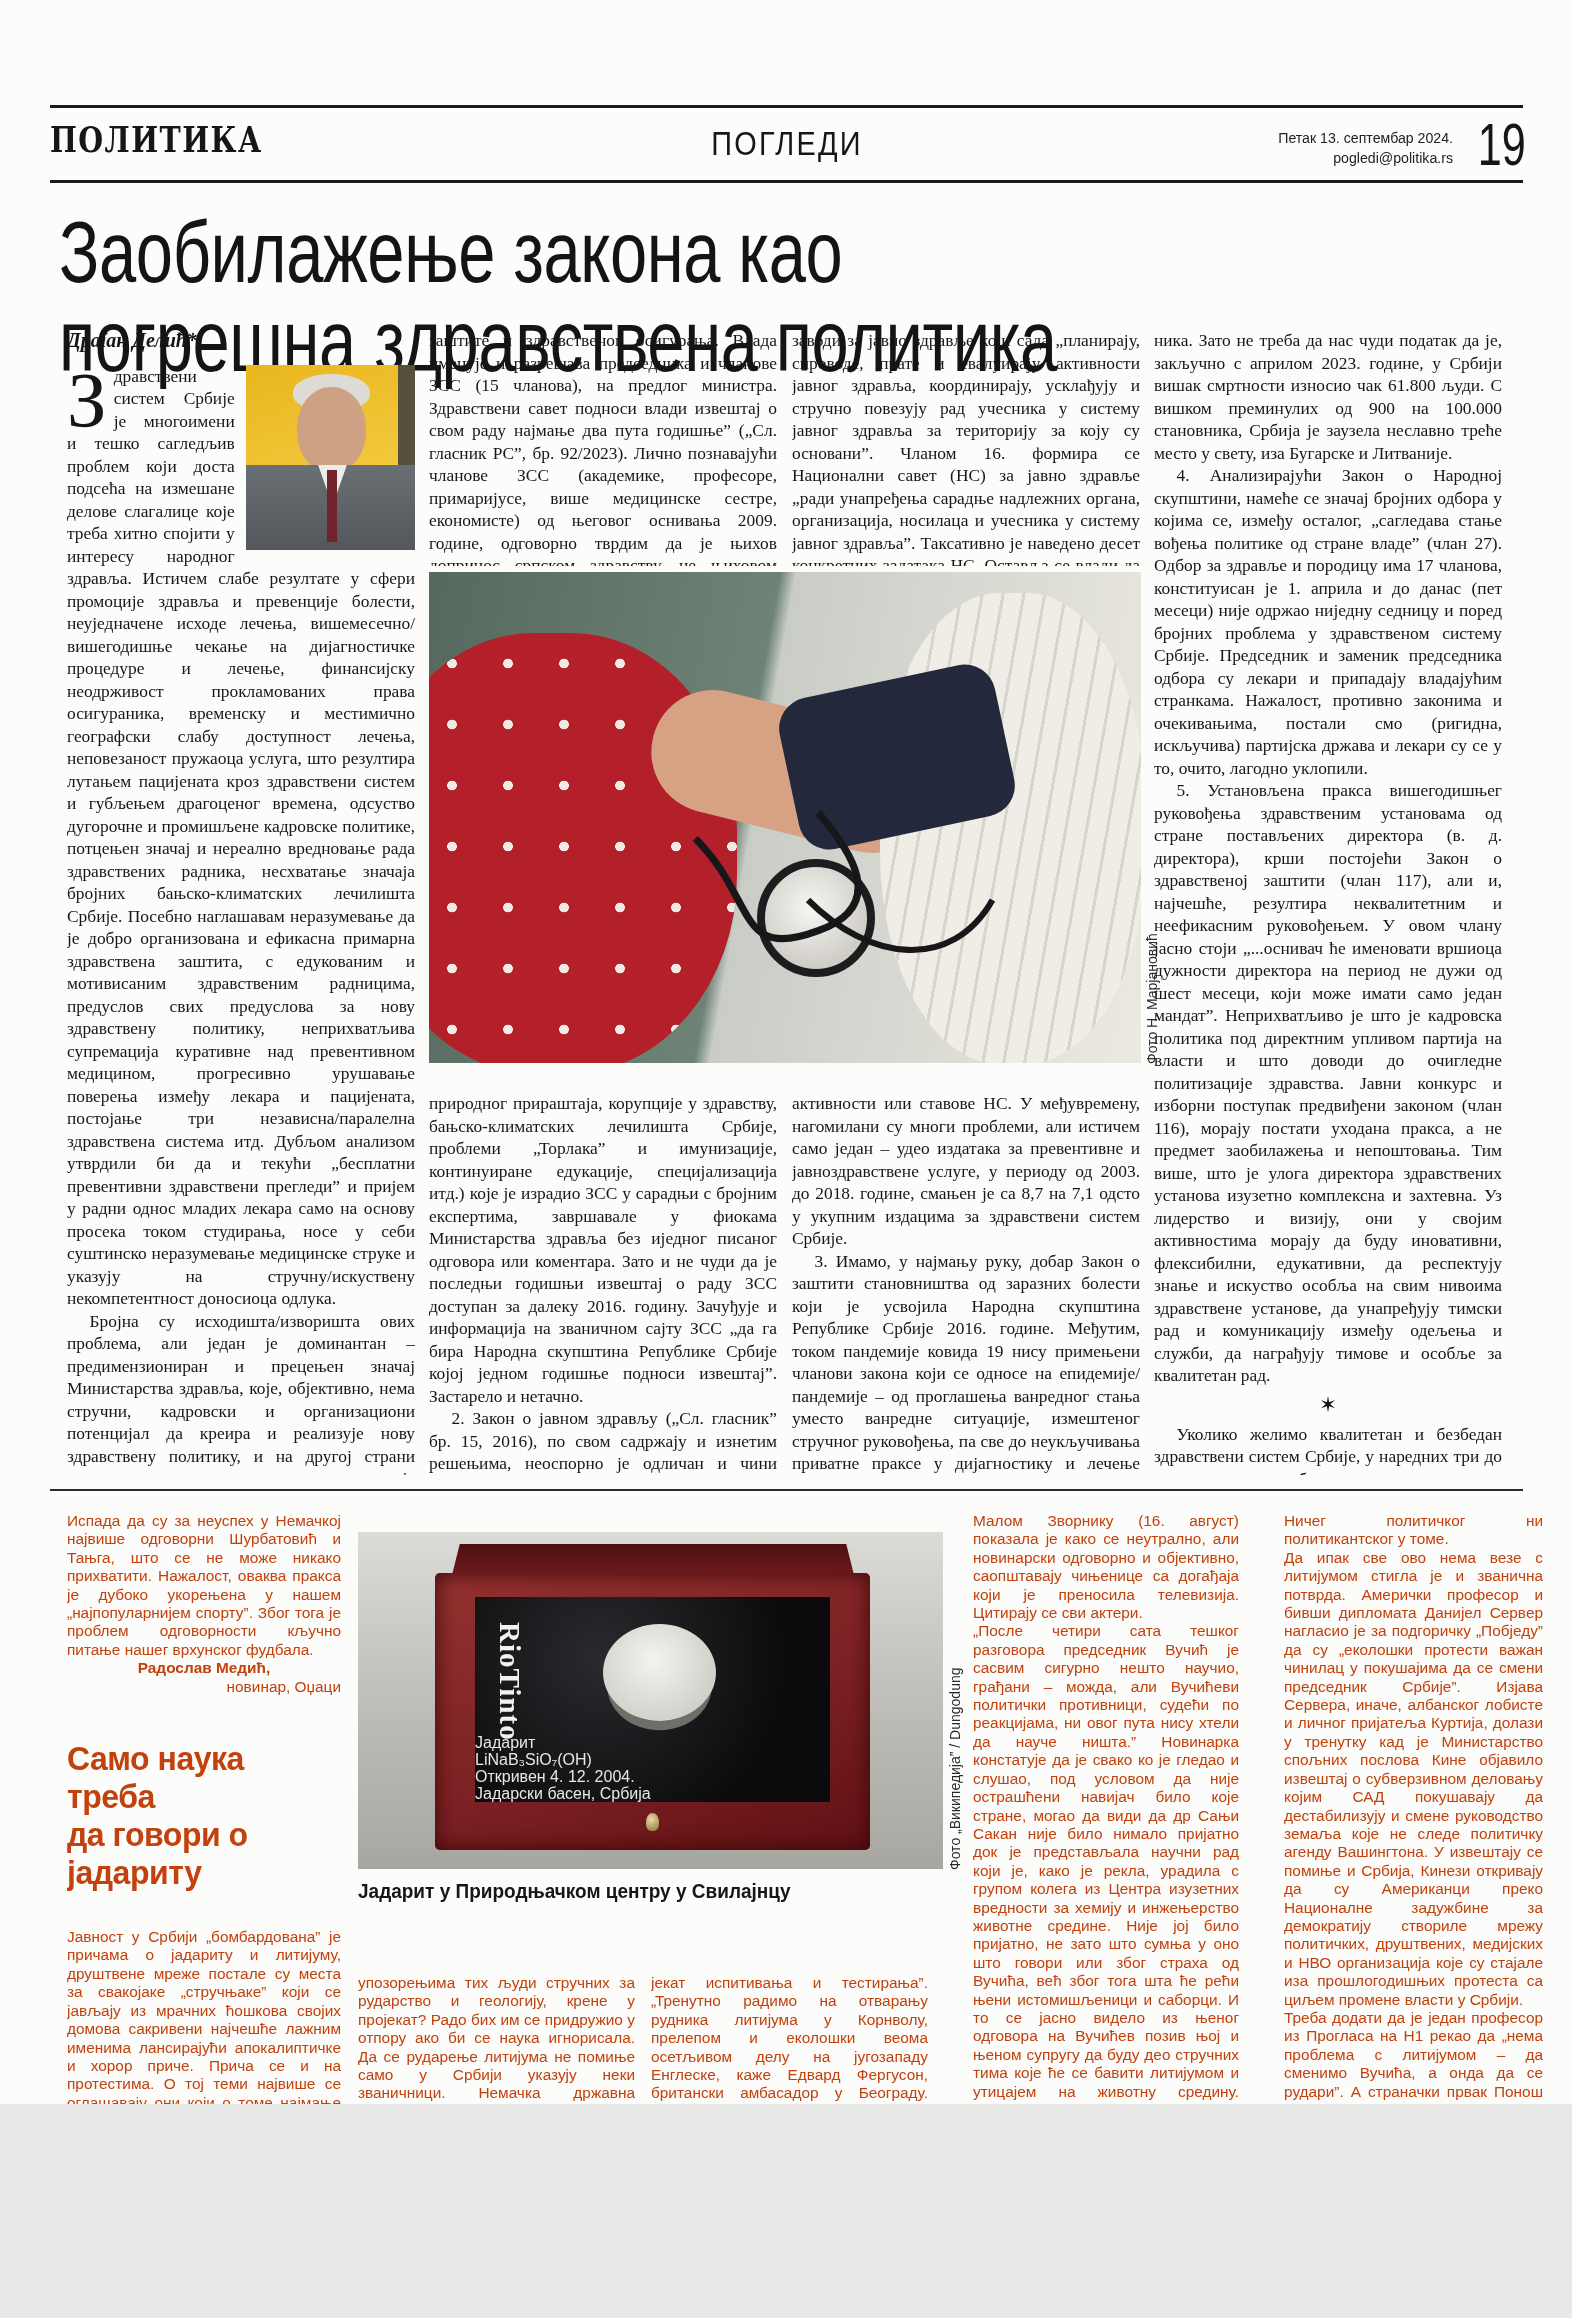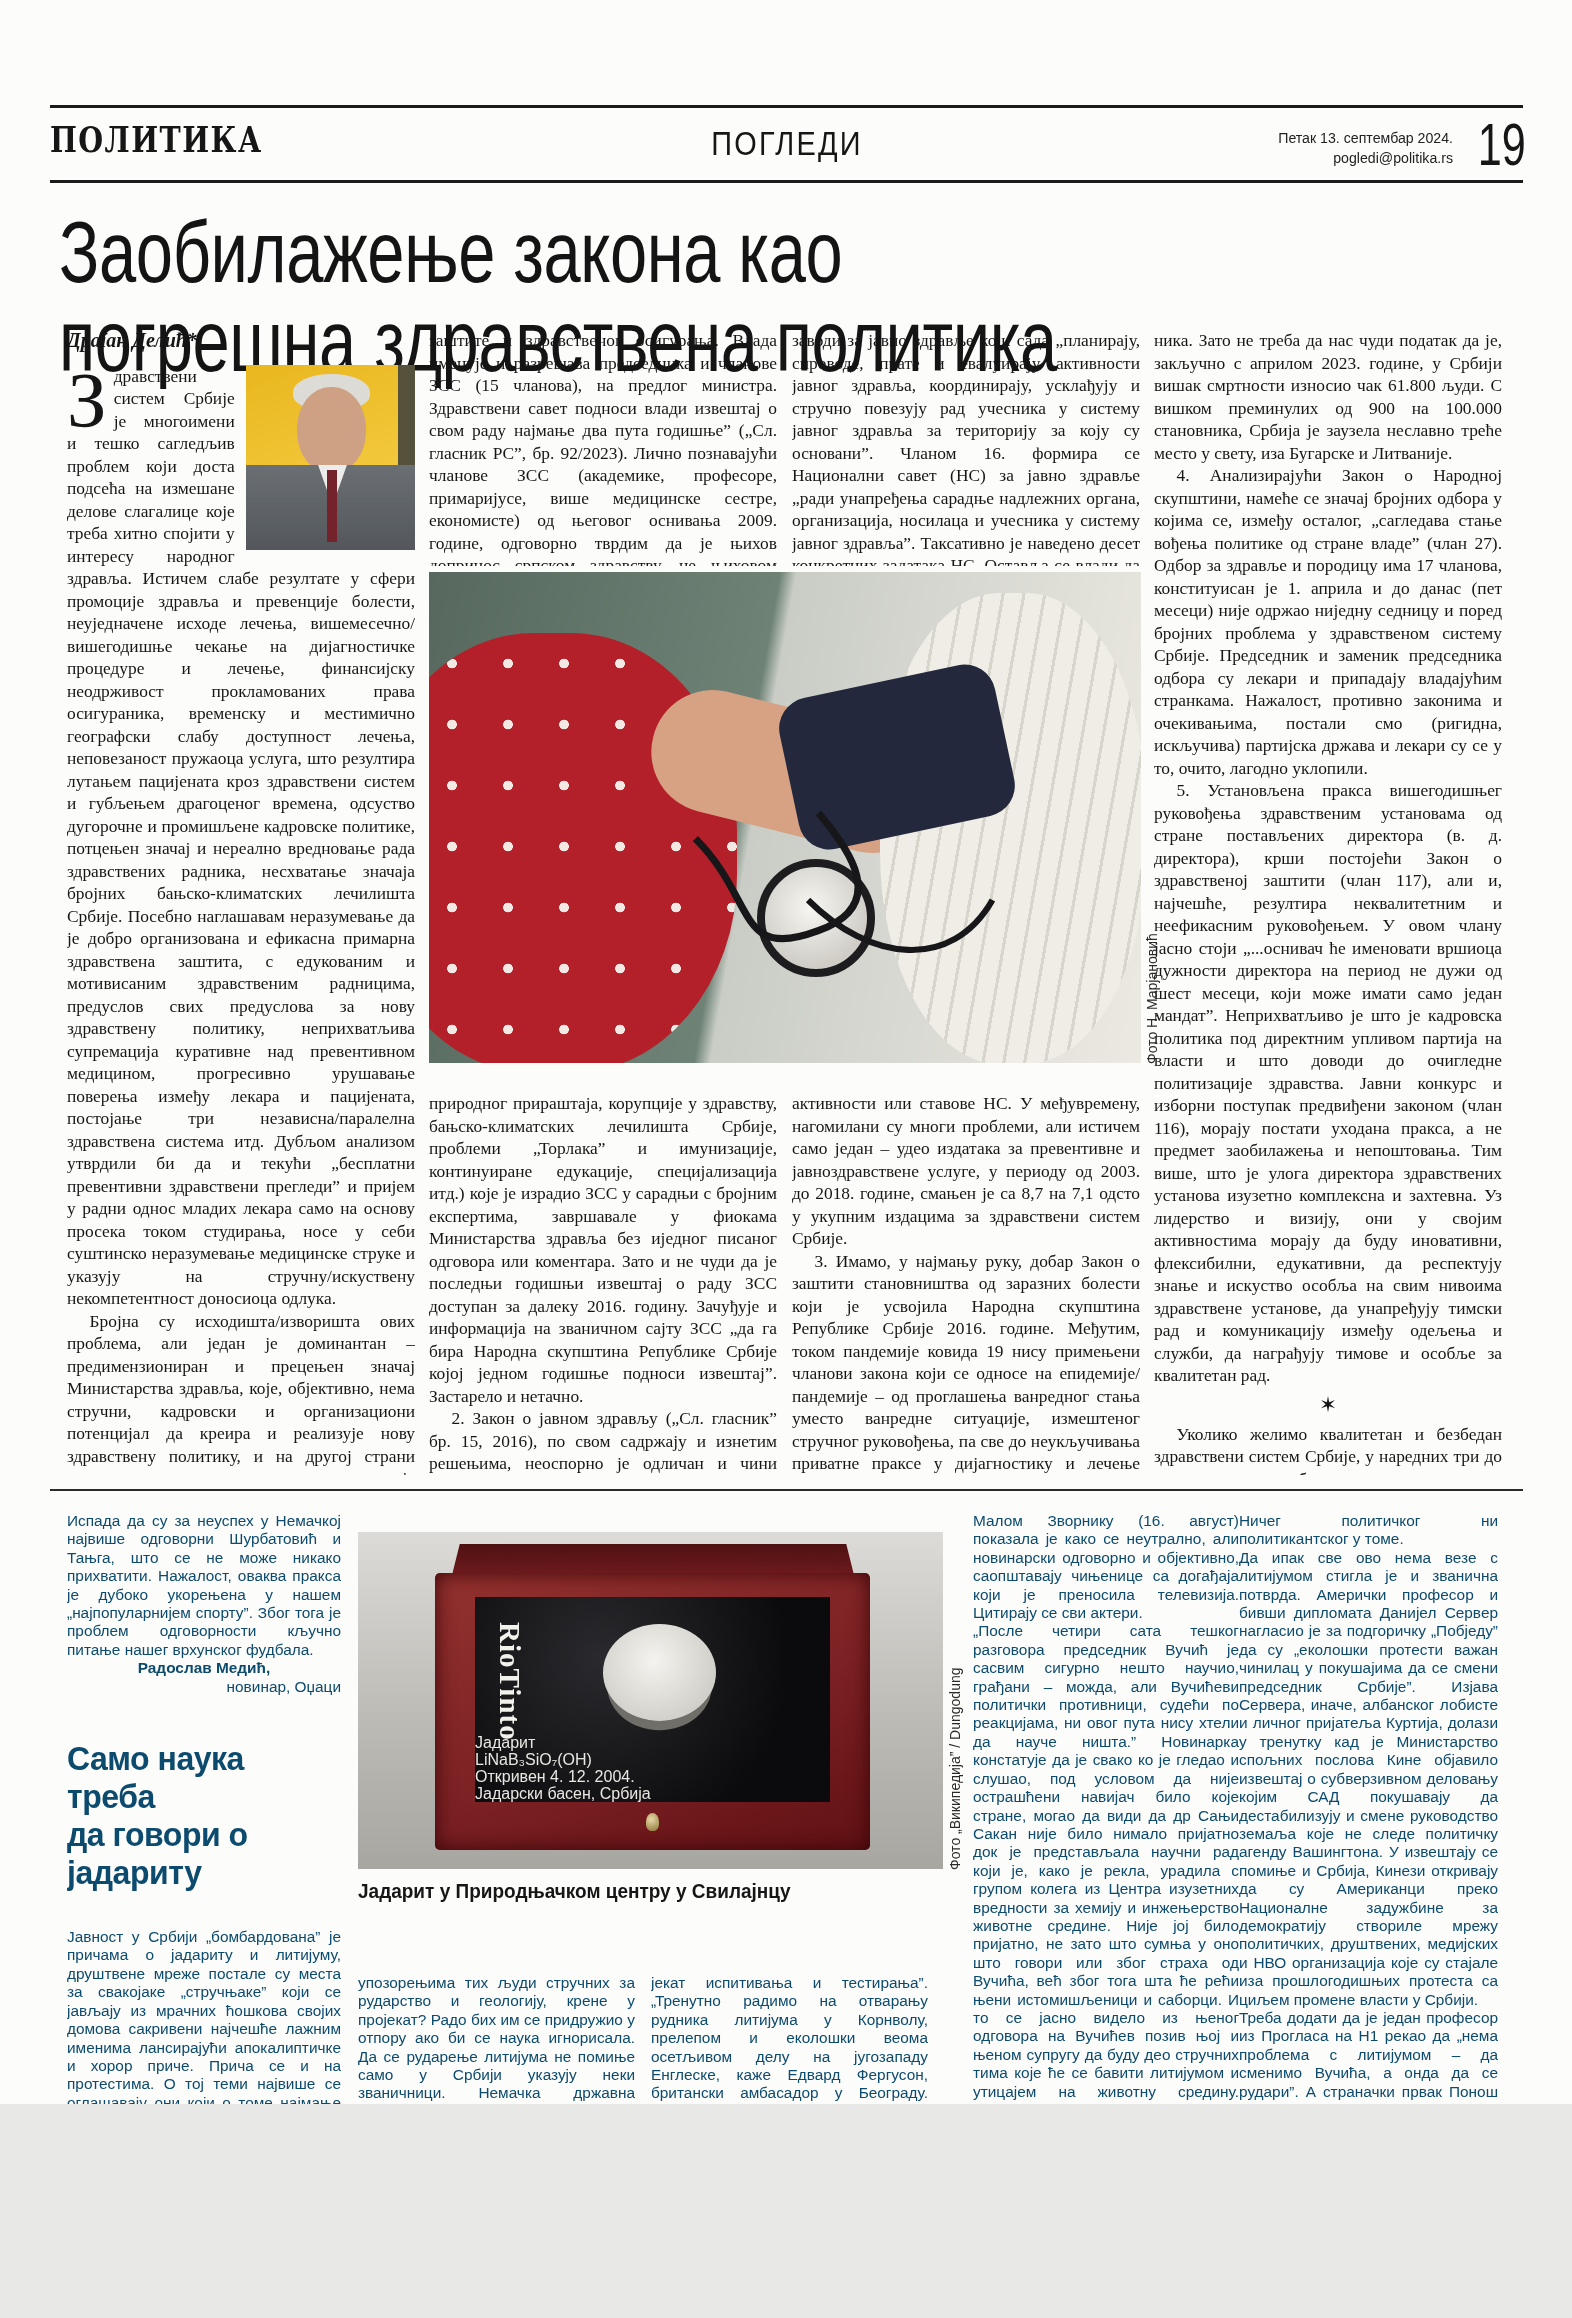--- a/index.html
+++ b/index.html
@@ -51,21 +51,21 @@
   #jbrand{position:absolute;left:18.4px;top:25.6px;color:#f2f1ec;font-family:"Liberation Serif",serif;
        font-size:29px;font-weight:700;writing-mode:vertical-rl;letter-spacing:1px;}
   #jlabel{position:absolute;left:0;top:137px;width:100%;text-align:left;color:#e8e7e2;
        font-family:"Liberation Sans",sans-serif;font-size:16px;line-height:17px;}
   #jkey{position:absolute;left:211px;top:240px;width:13.3px;height:17.4px;border-radius:50% 50% 40% 40%;
        background:radial-gradient(circle at 40% 35%,#e8d9a8,#8a7434);}
   #jcaption{left:358px;top:1880px;width:585px;font-family:"Liberation Sans",sans-serif;font-weight:700;
        font-size:20px;transform:scaleX(.95);transform-origin:left top;}
   
   .bcol{position:absolute;top:1512px;height:799px;overflow:hidden;font-family:"Liberation Sans",sans-serif;
-       font-size:15.4px;line-height:18.4px;text-align:justify;color:#0c4a6e;}
+       font-size:15.4px;line-height:18.4px;text-align:justify;color:#c2410c;}
   .bcol p{margin:0;}
   .sig{font-weight:700;text-align:center;}
   .sigrole{text-align:right;}
   .bheadline{font-weight:700;font-size:33px;line-height:38px;text-align:left;margin:44px 0 36px 0;
        letter-spacing:-0.5px;transform:scaleX(.97);transform-origin:left top;}
 </style>
 </head>
 <body>
 
 <div id="page">
@@ -162,21 +162,21 @@
     <div style="height:462px;"></div>
     <p>јекат испитивања и тестирања”. „Тренутно радимо на отварању рудника литијума у Корнволу, прелепом и еколошки веома осетљивом делу на југозападу Енглеске, каже Едвард Фергусон, британски амбасадор у Београду. Додаје да се слични пројекти „реализују у Француској, Финској, Немачкој и другде у Европи и свету”. Упозорава да треба радити на томе да аутентични еколошки ризици и примедбе не буду „замагљени и закомпликовани широко распрострањеним лажним тврдњама и дезинформацијама”.</p>
     <p>Новинарка Мирјана Чекеревац у тексту „Ко је шта чуо и научио из разговора у</p>
   </div>
 
   <div class="bcol" style="left:973px;width:266px;">
     <p>Малом Зворнику (16. август) показала је како се неутрално, али новинарски одговорно и објективно, саопштавају чињенице са догађаја који је преносила телевизија. Цитирају се сви актери.</p>
     <p>„После четири сата тешког разговора председник Вучић је сасвим сигурно нешто научио, грађани – можда, али Вучићеви политички противници, судећи по реакцијама, ни овог пута нису хтели да науче ништа.” Новинарка констатује да је свако ко је гледао и слушао, под условом да није острашћени навијач било које стране, могао да види да др Сањи Сакан није било нимало пријатно док је представљала научни рад који је, како је рекла, урадила с групом колега из Центра изузетних вредности за хемију и инжењерство животне средине. Није јој било пријатно, не зато што сумња у оно што говори или због страха од Вучића, већ због тога шта ће рећи њени истомишљеници и саборци. И то се јасно видело из њеног одговора на Вучићев позив њој и њеном супругу да буду део стручних тима које ће се бавити литијумом и утицајем на животну средину. Председник је рекао да о томе она прича не зна ништа, али да верује ли њој него „Рио Тинту” да ће бити онако како она одлучи, позвавши је у „нека тим”. Саканова није рекла да ће размислити, већ да има свог шефа, па тим, групу…</p>
   </div>
 
-  <div class="bcol" style="left:1239px;width:259px;">
+  <div class="bcol" style="left:1284px;width:259px;">
     <p>Ничег политичког ни политикантског у томе.</p>
     <p>Да ипак све ово нема везе с литијумом стигла је и званична потврда. Амерички професор и бивши дипломата Данијел Сервер нагласио је за подгоричку „Побједу” да су „еколошки протести важан чинилац у покушајима да се смени председник Србије”. Изјава Сервера, иначе, албанског лобисте и личног пријатеља Куртија, долази у тренутку кад је Министарство спољних послова Кине објавило извештај о субверзивном деловању којим САД покушавају да дестабилизују и смене руководство земаља које не следе политичку агенду Вашингтона. У извештају се помиње и Србија, Кинези откривају да су Американци преко Националне задужбине за демократију створиле мрежу политичких, друштвених, медијских и НВО организација које су стајале иза прошлогодишњих протеста са циљем промене власти у Србији.</p>
     <p>Треба додати да је један професор из Прогласа на Н1 рекао да „нема проблема с литијумом – да сменимо Вучића, а онда да се рудари”. А страначки првак Понош је на Н1 рекао: „Ако рударење литијума почне док је на власти Вучић, никад нећемо моћи да га уклонимо”. Било како било, сачекајмо шта ће рећи наука.</p>
     <p class="sig">Драгиша Петровић,</p>
     <p class="sigrole">новинар у пензији Радио Београда 1,</p>
 
   </div>
 
   <div class="abs" id="jadphoto">
     <div id="jbox">

